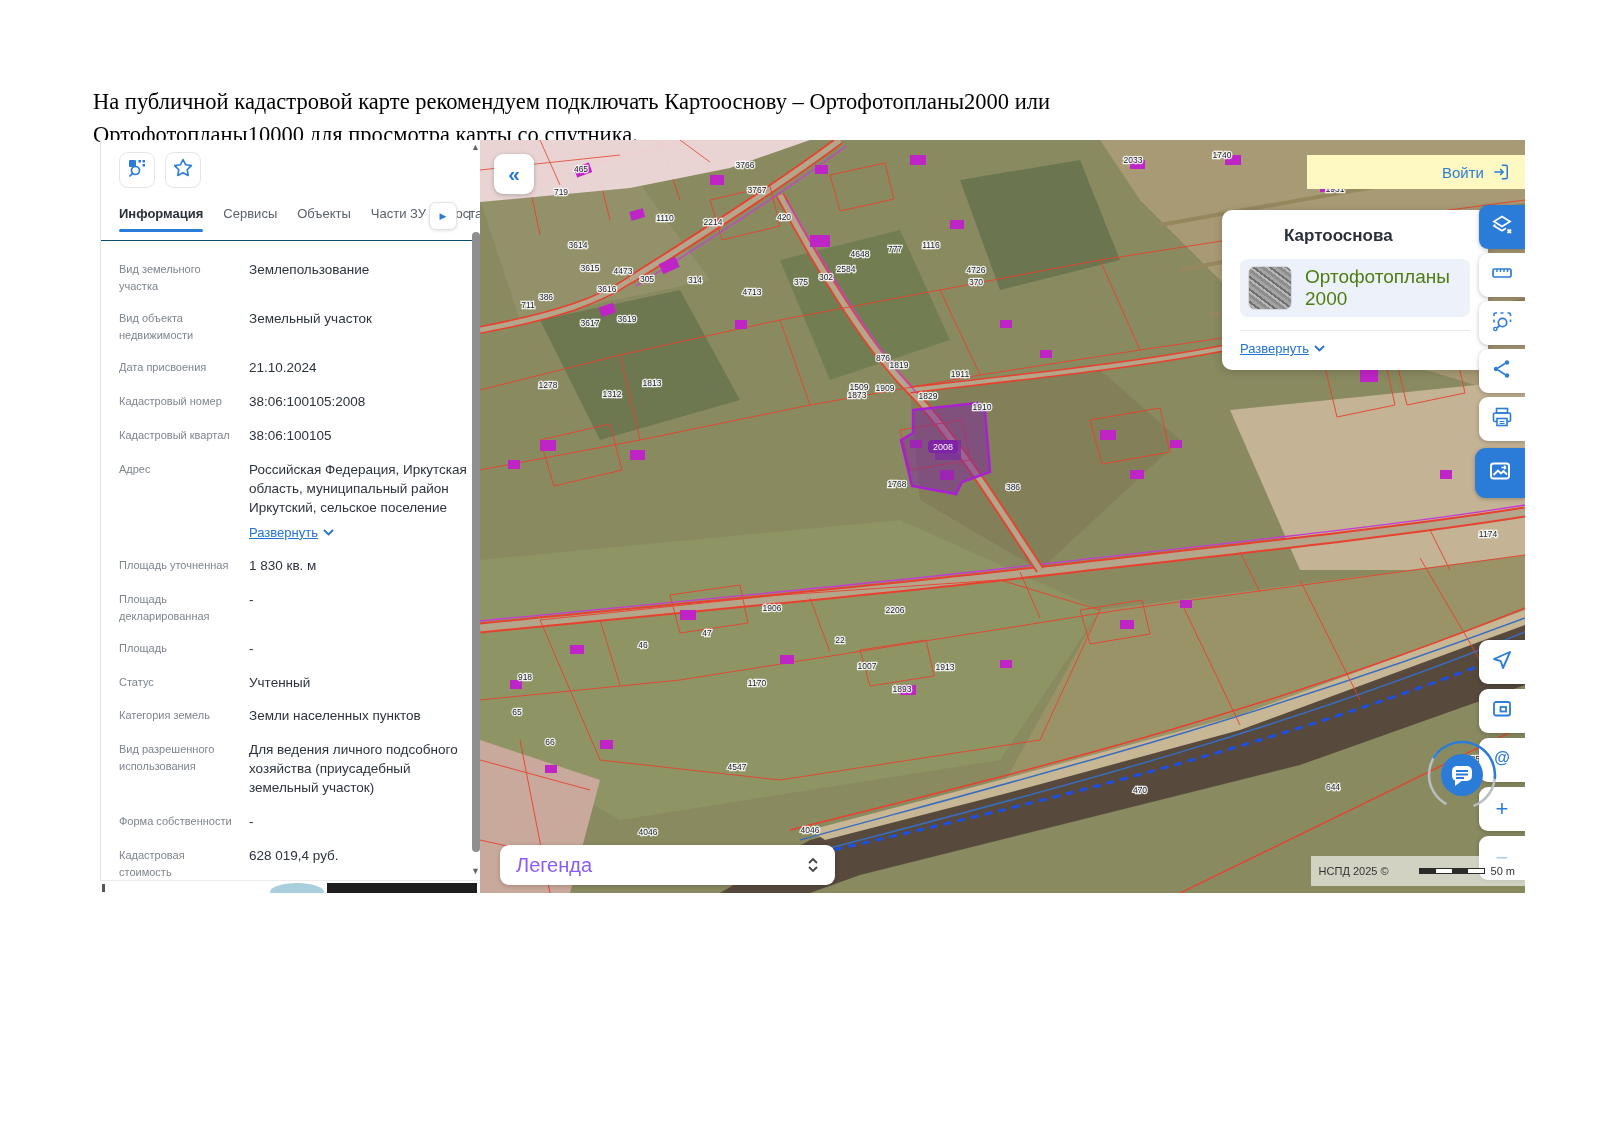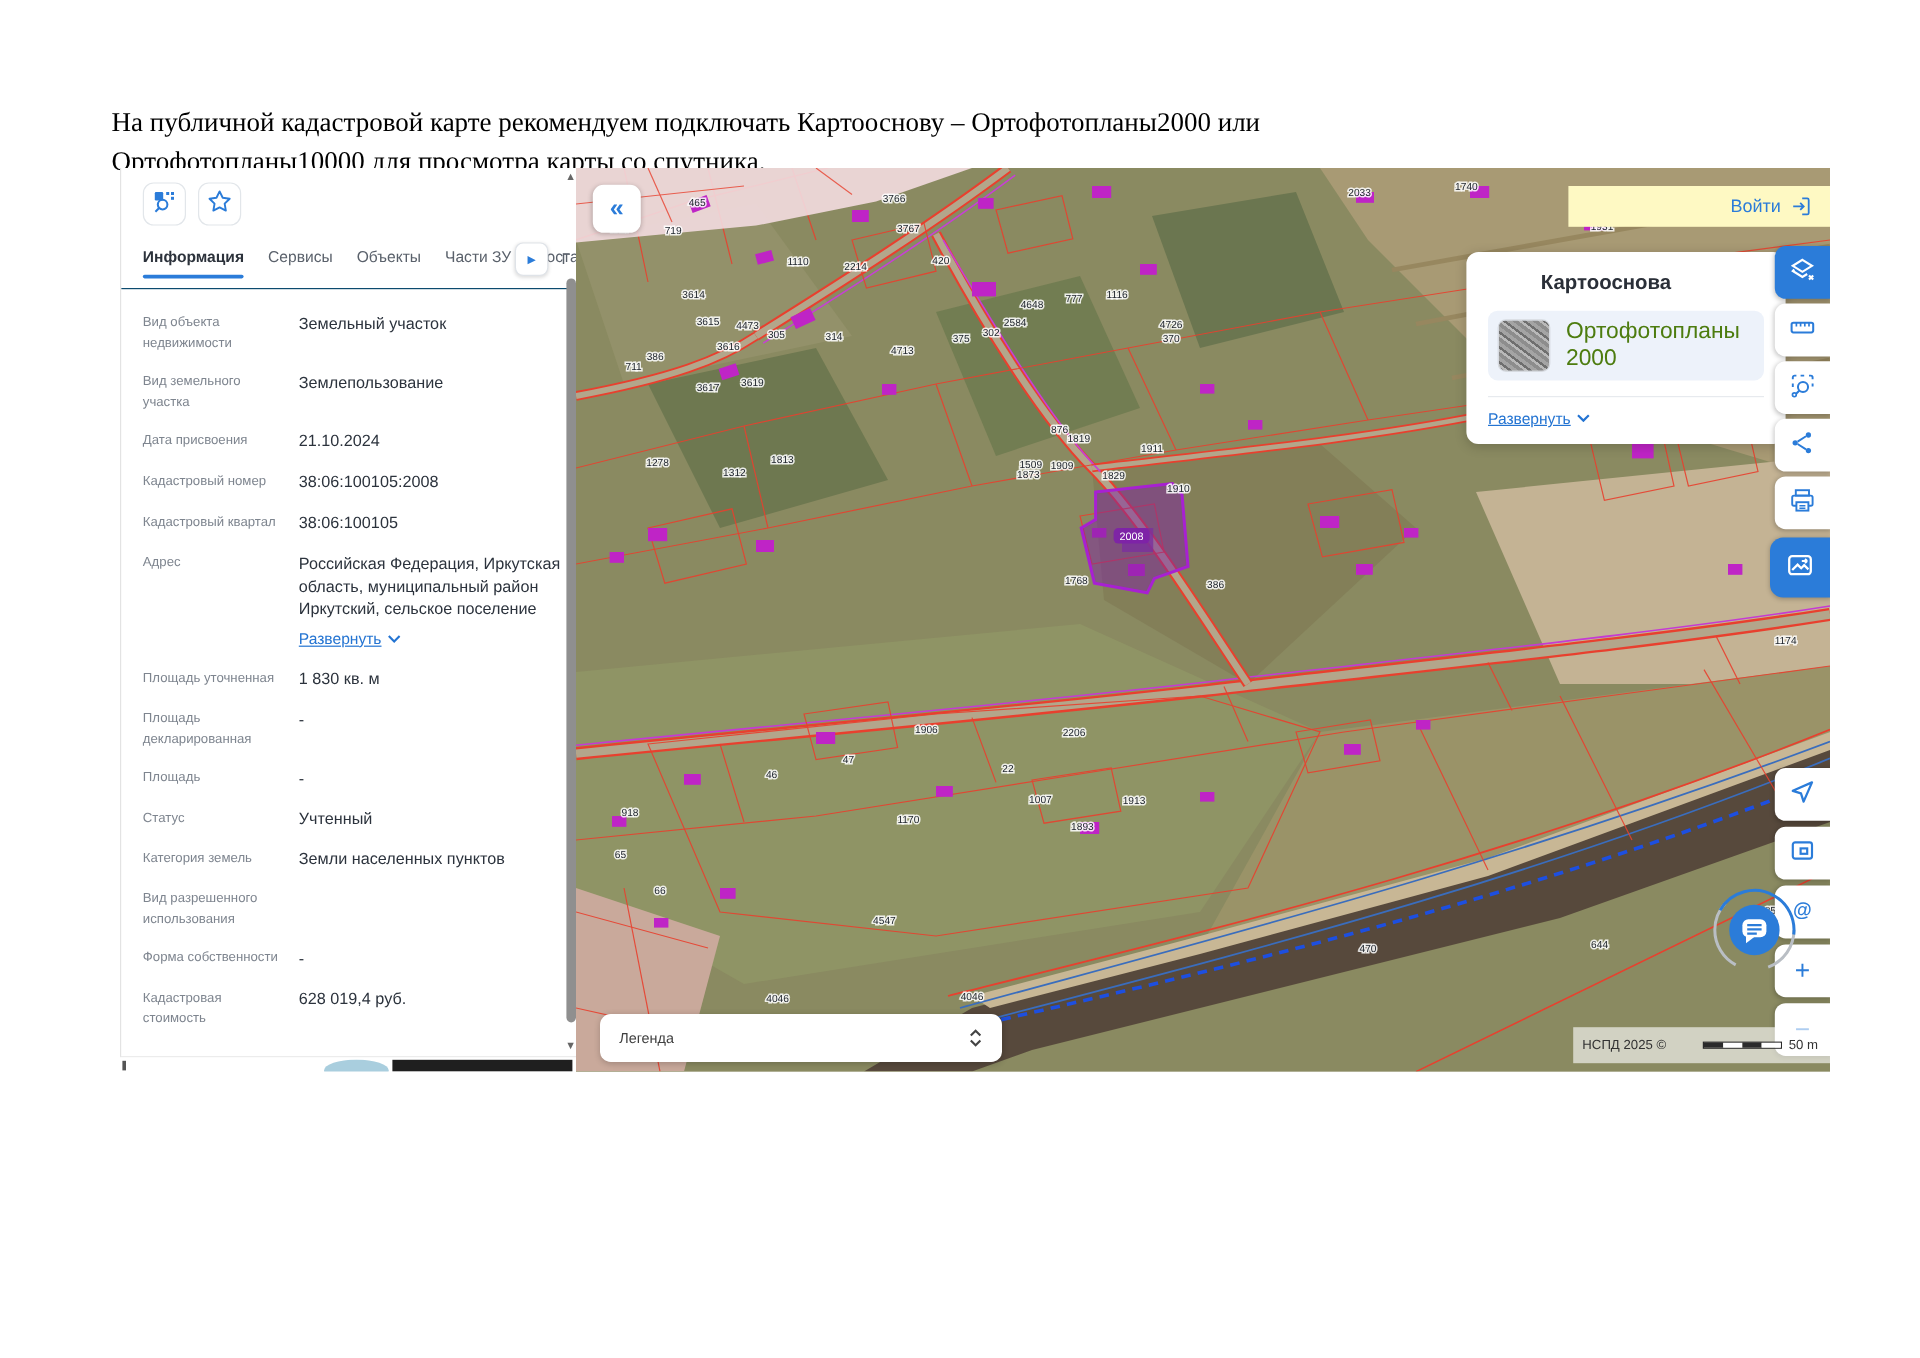--- a/index.html
+++ b/index.html
@@ -57,21 +57,21 @@
   .toolbar-bottom{position:absolute;right:0;top:500px;display:flex;flex-direction:column;align-items:flex-end;gap:5px;}
   .tb-btn{width:46px;height:44px;background:#fff;border-radius:9px 0 0 9px;box-shadow:0 1px 4px rgba(0,0,0,.25);
       display:flex;align-items:center;justify-content:center;}
   .tb-btn.active{background:#2b7cd9;}
   .tb-btn.large{width:50px;height:50px;margin-top:3px;border-radius:11px 0 0 11px;}
   .glyph{font-size:22px;color:#2b7cd9;line-height:1;}
   .chat-wrap{position:absolute;right:19px;top:591px;width:88px;height:88px;}
   .legend-bar{position:absolute;left:20px;top:705px;width:335px;height:40px;background:#fff;border-radius:9px;
       box-shadow:0 1px 5px rgba(0,0,0,.2);display:flex;align-items:center;justify-content:space-between;
       padding:0 16px;box-sizing:border-box;}
-  .legend-bar span{font-size:12px;color:#404040;}
+  .legend-bar span{font-size:20px;color:#8b5cf6;}
   .attr-strip{position:absolute;right:0;top:716px;height:30px;background:rgba(255,255,255,.62);
       display:flex;align-items:center;gap:30px;padding:0 10px 0 8px;font-size:11px;color:#333;}
   .scale-wrap{display:flex;align-items:center;gap:6px;}
   .scale-bar{width:64px;height:4px;border:1px solid #2b2b2b;display:flex;}
   .scale-bar i{flex:1;}
   .scale-bar i:nth-child(odd){background:#2b2b2b;}
   .scale-bar i:nth-child(even){background:#fff;}
 
   
   .sliver{position:absolute;left:100px;top:883px;width:380px;height:10px;overflow:hidden;background:#fff;}
@@ -108,26 +108,26 @@
         <div class="tab active">Информация</div>
         <div class="tab">Сервисы</div>
         <div class="tab">Объекты</div>
         <div class="tab">Части ЗУ</div>
         <div class="tab">Соста</div>
         <div class="tabs-more">▶</div>
         <div class="tab-sliver">Г</div>
       </div>
     <div class="fields" id="fields">
         <div class="frow">
+          <div class="flabel">Вид земельного участка</div>
+          <div class="fvalue">Землепользование</div>
+        </div>
+        <div class="frow">
           <div class="flabel">Вид объекта недвижимости</div>
           <div class="fvalue">Земельный участок</div>
-        </div>
-        <div class="frow">
-          <div class="flabel">Вид земельного участка</div>
-          <div class="fvalue">Землепользование</div>
         </div>
         <div class="frow">
           <div class="flabel">Дата присвоения</div>
           <div class="fvalue">21.10.2024</div>
         </div>
         <div class="frow">
           <div class="flabel">Кадастровый номер</div>
           <div class="fvalue">38:06:100105:2008</div>
         </div>
         <div class="frow">
@@ -158,20 +158,21 @@
         <div class="frow">
           <div class="flabel">Статус</div>
           <div class="fvalue">Учтенный</div>
         </div>
         <div class="frow">
           <div class="flabel">Категория земель</div>
           <div class="fvalue">Земли населенных пунктов</div>
         </div>
         <div class="frow">
           <div class="flabel">Вид разрешенного использования</div>
+          <div class="fvalue">Для ведения личного подсобного хозяйства (приусадебный земельный участок)</div>
         </div>
         <div class="frow">
           <div class="flabel">Форма собственности</div>
           <div class="fvalue">-</div>
         </div>
         <div class="frow">
           <div class="flabel">Кадастровая стоимость</div>
           <div class="fvalue">628 019,4 руб.</div>
         </div>
       </div>

